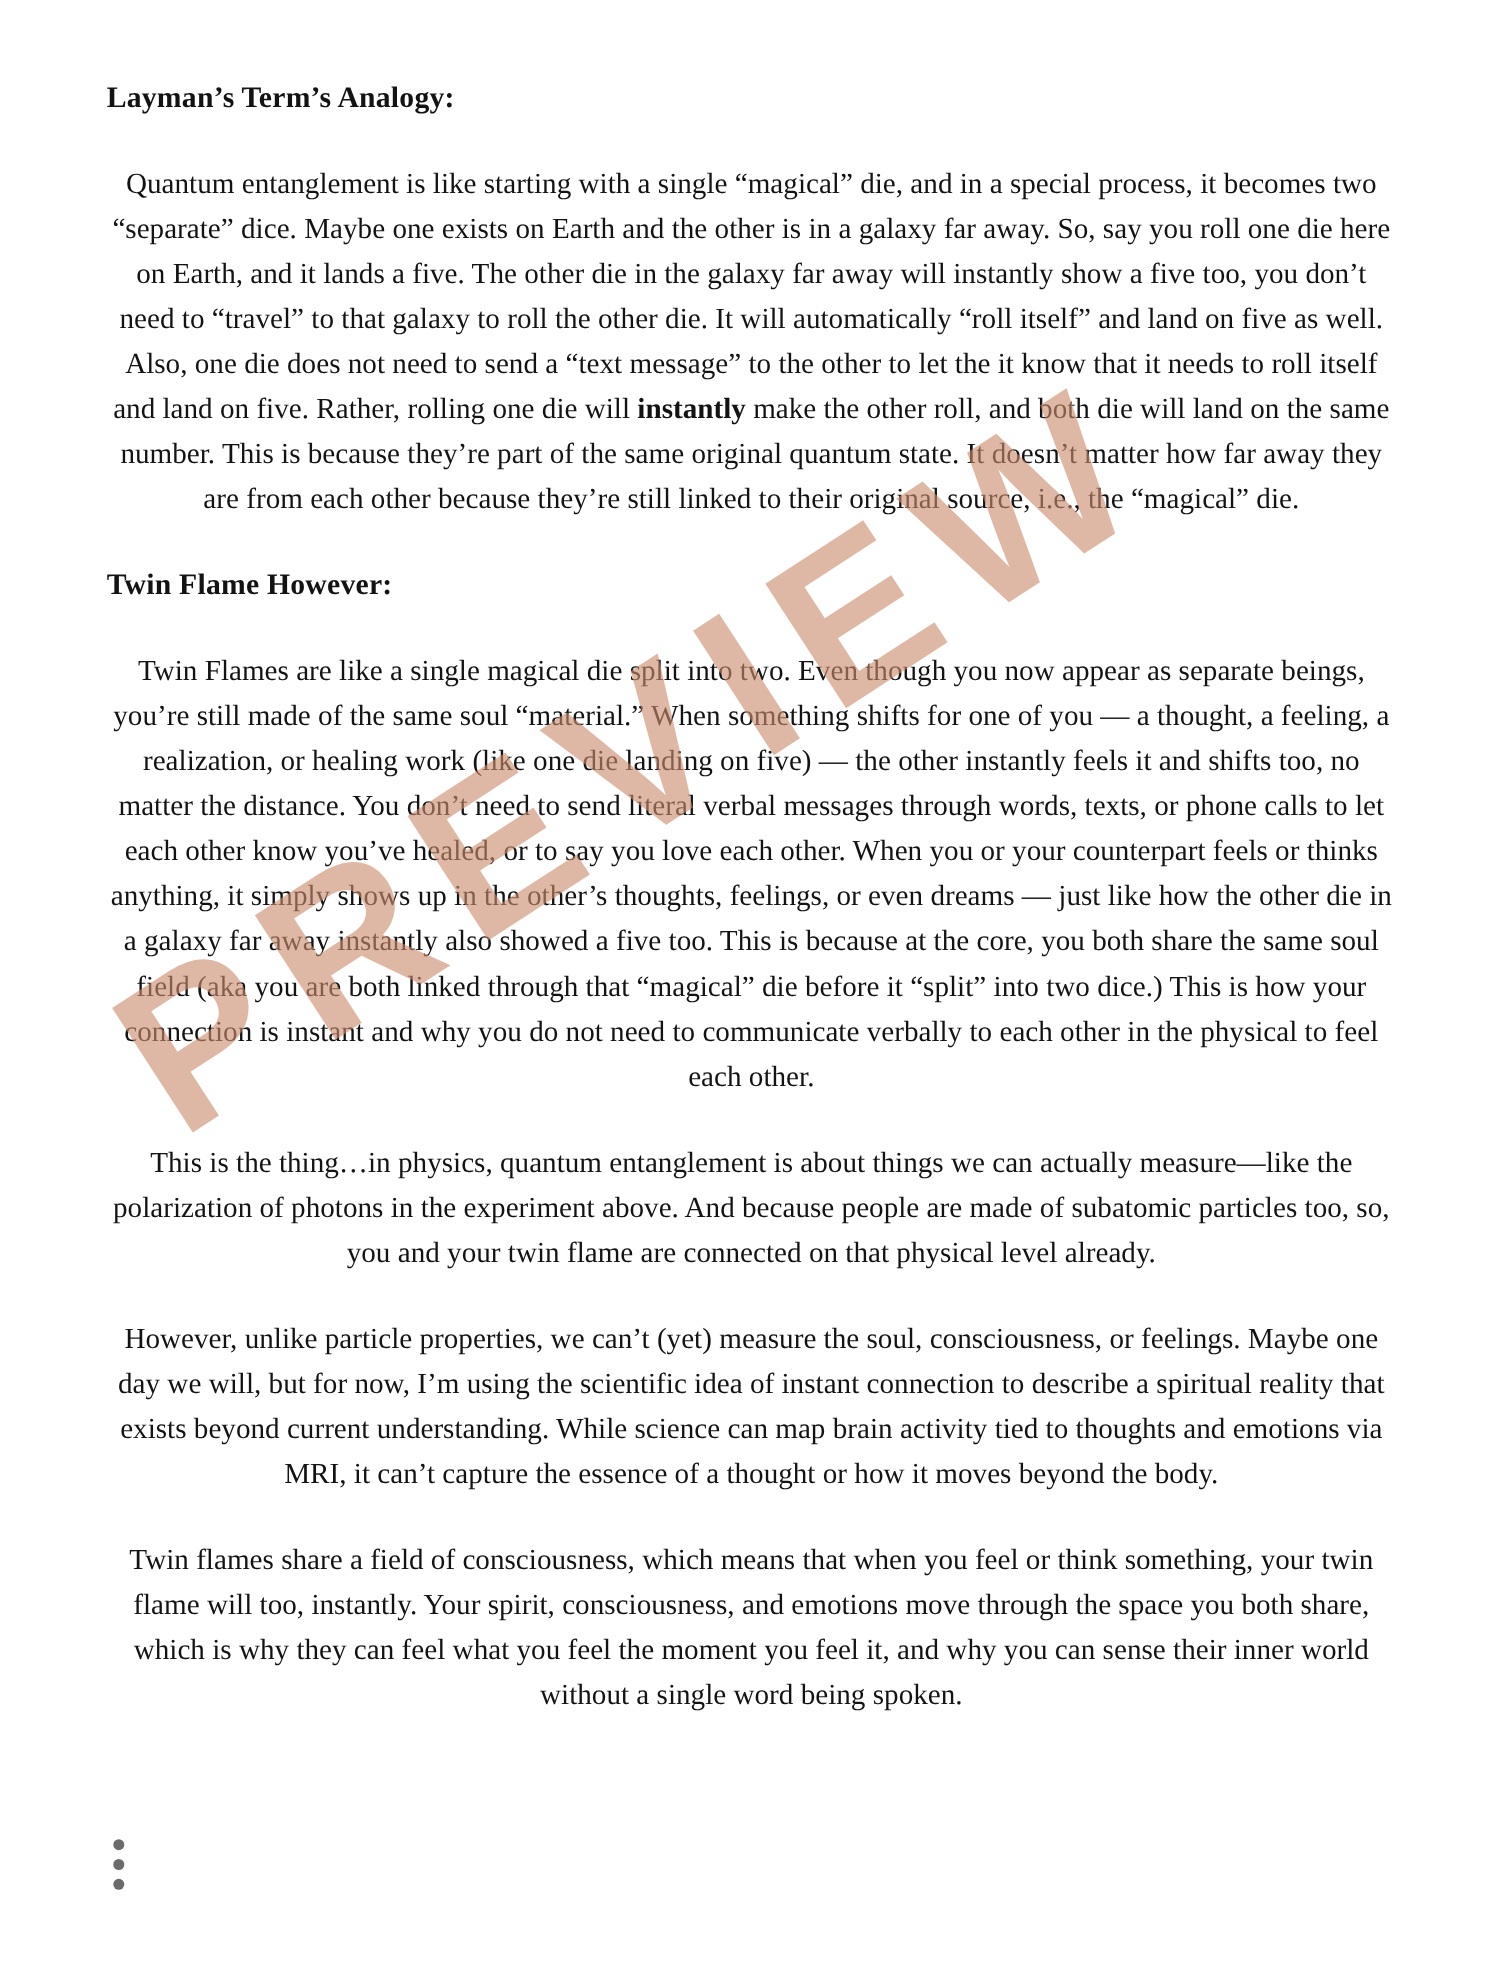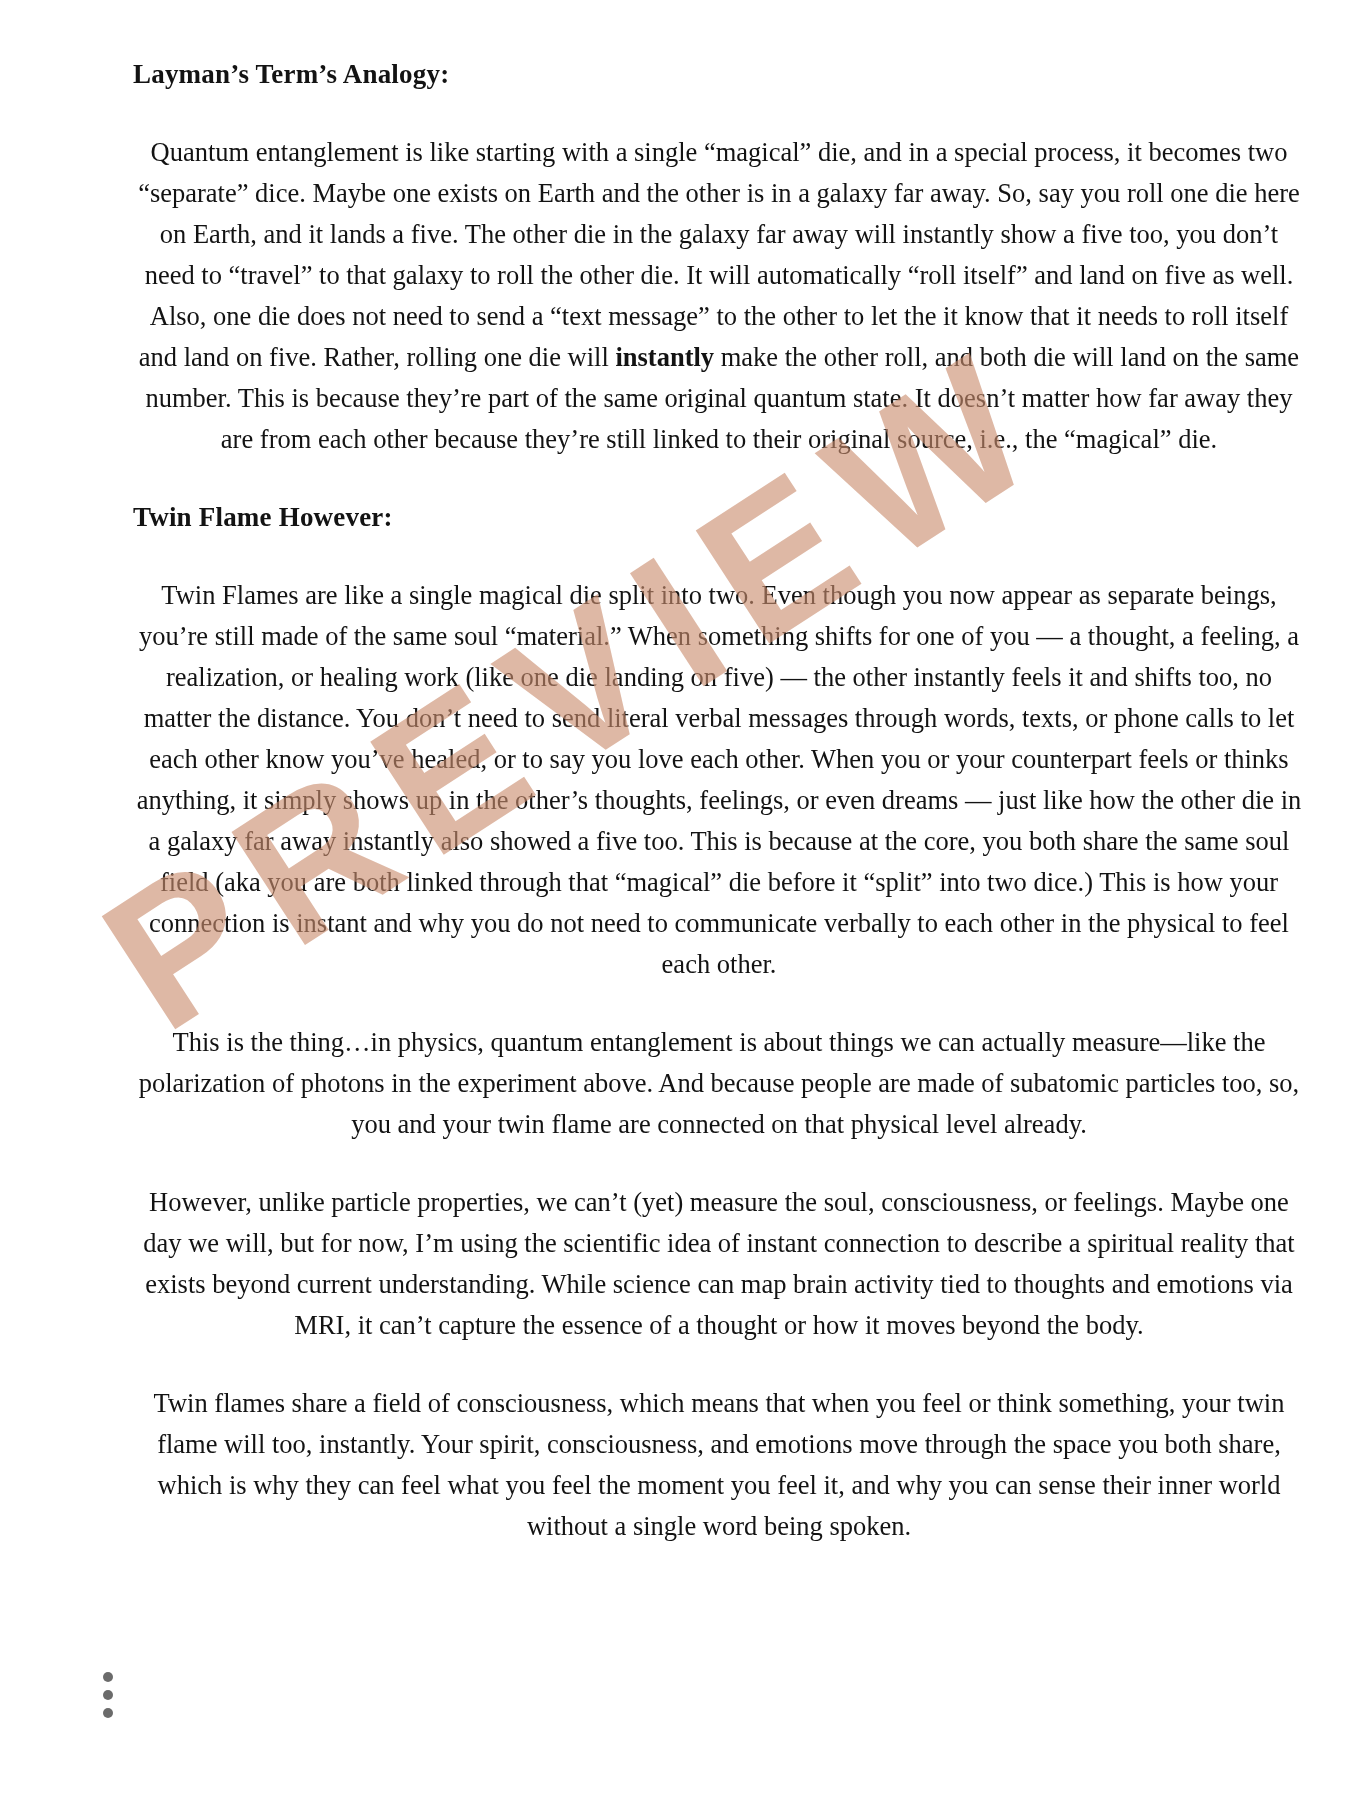--- a/index.html
+++ b/index.html
@@ -11,23 +11,22 @@
     width: 1357px;
     height: 1799px;
     position: relative;
     overflow: hidden;
     font-family: "Liberation Serif", "DejaVu Serif", serif;
     color: #131313;
   }
   .page {
     position: absolute;
     left: 97px;
-    top: 54px;
+    top: 68px;
     width: 1172px;
-    margin-left: 36px;
   }
   .doc-heading {
     font-size: 27px;
     font-weight: bold;
     margin: 0 0 38px 0;
     line-height: 40px;
     letter-spacing: 0.2px;
   }
   .doc-paragraph {
     font-size: 26.5px;

